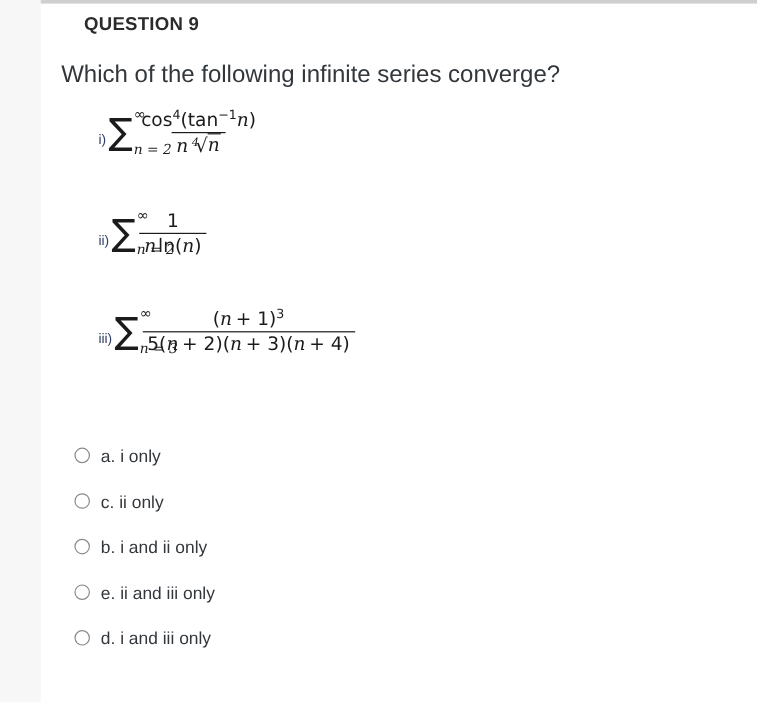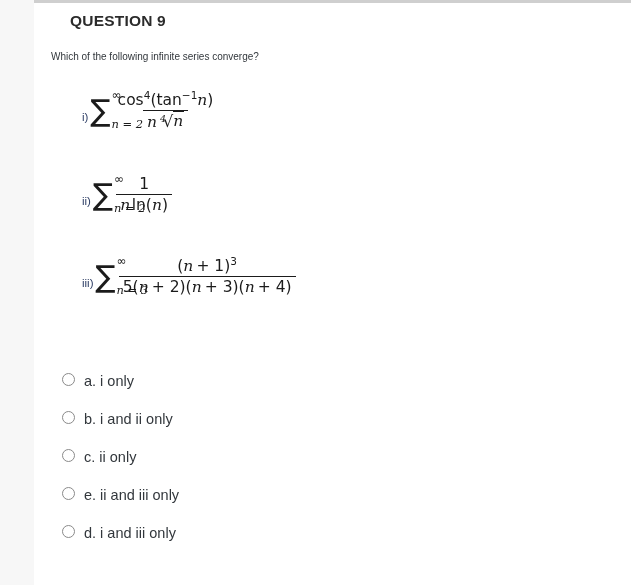--- a/index.html
+++ b/index.html
@@ -46,21 +46,21 @@
     font-size: 15.5px;
     font-weight: bold;
     color: #2b2b2b;
     letter-spacing: 0.2px;
     white-space: nowrap;
   }
   .q-prompt {
     position: absolute;
     left: 17px;
     top: 48px;
-    font-size: 10px;
+    font-size: 20px;
     color: #32373c;
     white-space: nowrap;
   }
 
   
   .series {
     position: absolute;
     display: flex;
     align-items: center;
     color: #1b1b1b;
@@ -239,25 +239,25 @@
       </span>
     </div>
 
     <div class="options">
       <div class="option">
         <span class="radio"></span>
         <span class="opt-label">a. i only</span>
       </div>
       <div class="option">
         <span class="radio"></span>
+        <span class="opt-label">c. ii only</span>
+      </div>
+      <div class="option">
+        <span class="radio"></span>
         <span class="opt-label">b. i and ii only</span>
-      </div>
-      <div class="option">
-        <span class="radio"></span>
-        <span class="opt-label">c. ii only</span>
       </div>
       <div class="option">
         <span class="radio"></span>
         <span class="opt-label">e. ii and iii only</span>
       </div>
       <div class="option">
         <span class="radio"></span>
         <span class="opt-label">d. i and iii only</span>
       </div>
     </div>

